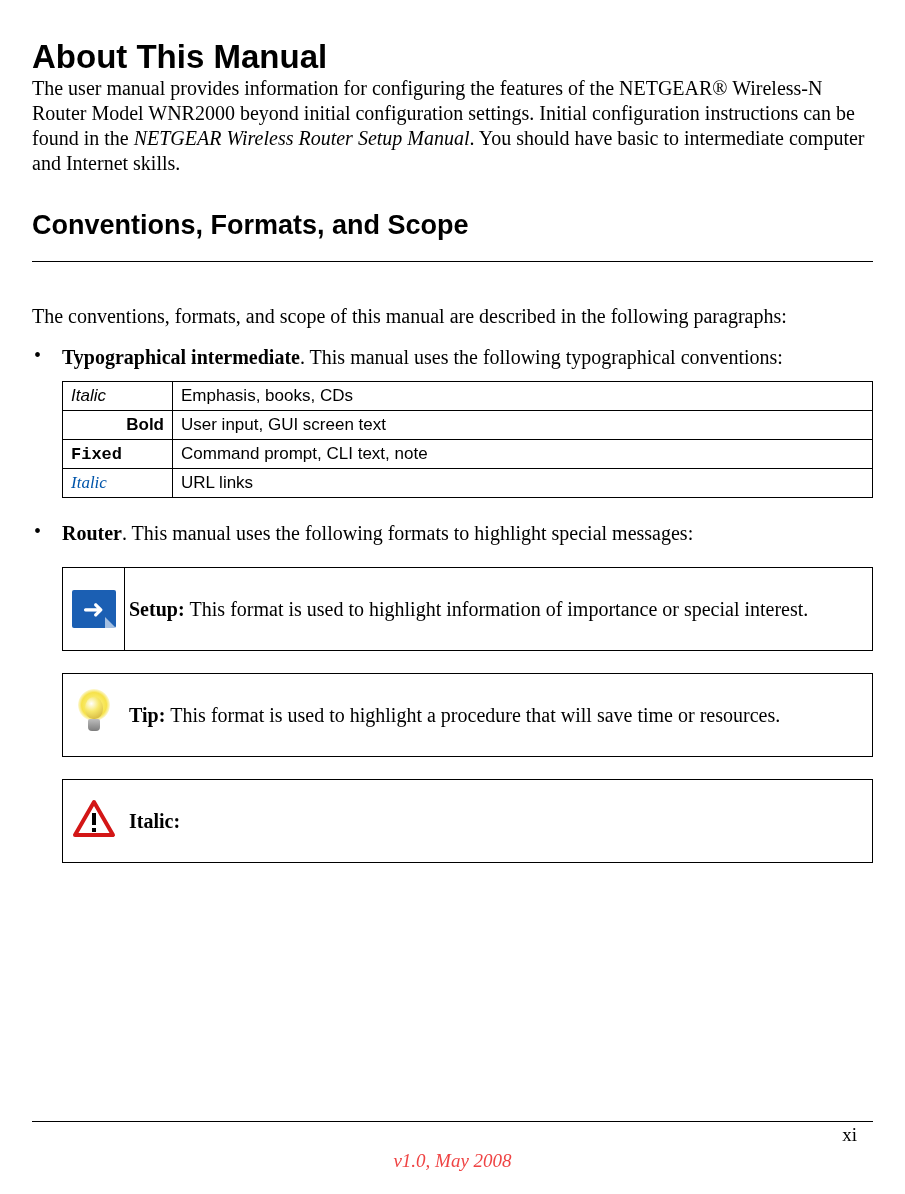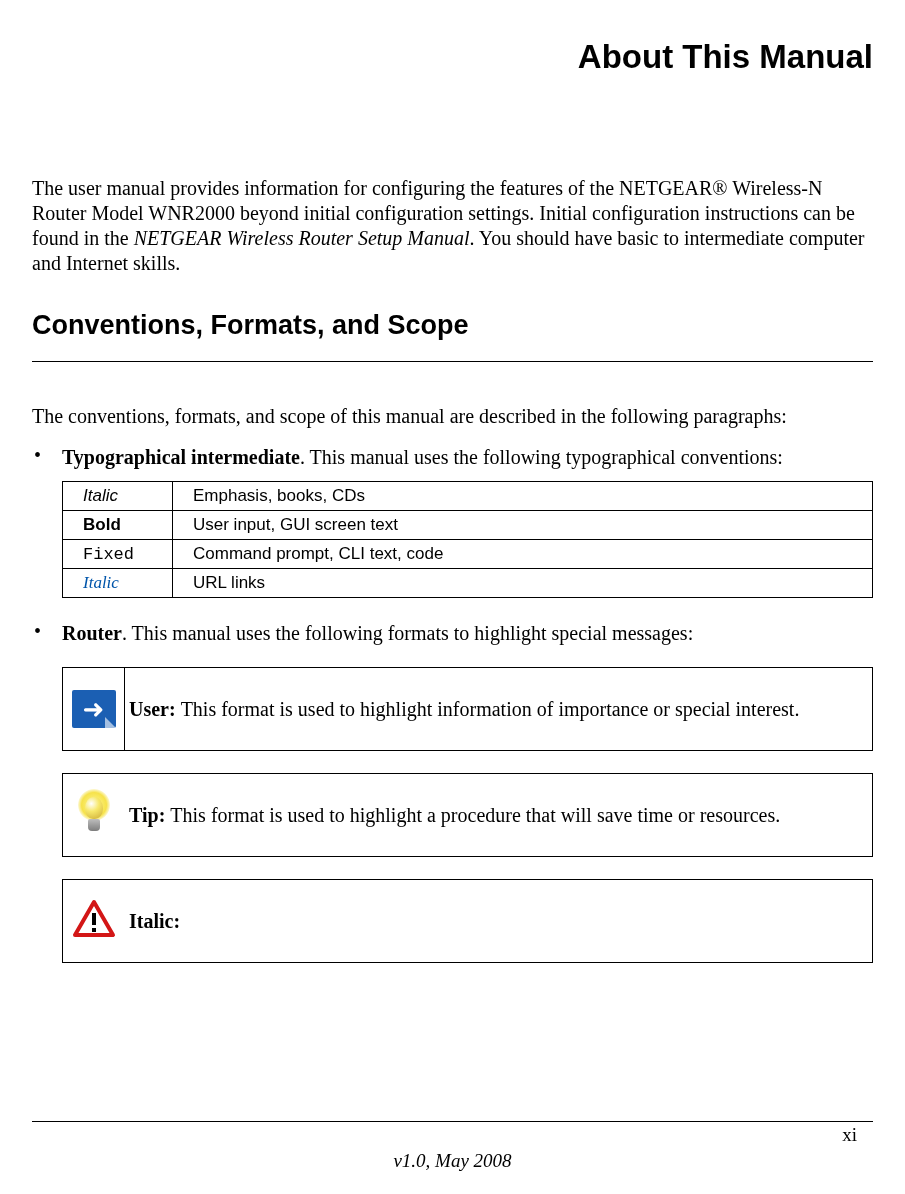--- a/index.html
+++ b/index.html
@@ -9,22 +9,20 @@
       font-family: 'Times New Roman', Times, serif;
       color: #000;
       background: #fff;
       padding: 38px 32px 20px 32px;
       position: relative;
     }
     .page-title {
       font-family: Arial, Helvetica, sans-serif;
       font-weight: bold;
       font-size: 33px;
-      text-align: right;
-      margin-bottom: 100px;
     }
     .intro-para {
       font-size: 20px;
       line-height: 1.25;
       margin-bottom: 34px;
     }
     .intro-para .italic { font-style: italic; }
     .section-heading {
       font-family: Arial, Helvetica, sans-serif;
       font-weight: bold;
@@ -57,28 +55,28 @@
     table.conv-table {
       width: calc(100% - 30px);
       margin-left: 30px;
       border-collapse: collapse;
       font-family: Arial, Helvetica, sans-serif;
       font-size: 17px;
       margin-bottom: 22px;
     }
     table.conv-table td {
       border: 1px solid #000;
-      padding: 4px 20px;
+      padding: 4px 8px;
       vertical-align: middle;
       height: 26px;
     }
     table.conv-table td:first-child { width: 110px; }
     .it { font-style: italic; }
-    .bd { font-weight: bold; }
-    .fx { font-family: 'Courier New', monospace; }
+    .bd { font-weight: bold; text-align: right; }
+    .fx { font-family: 'Courier New', monospace; font-weight: bold; }
     .blue-italic { font-style: italic; color: #0055aa; font-family: 'Times New Roman', serif; }
     .callout {
       width: calc(100% - 30px);
       margin-left: 30px;
       border: 1px solid #000;
       display: flex;
       align-items: center;
       margin-bottom: 22px;
       min-height: 84px;
     }
@@ -115,21 +113,21 @@
       bottom: 48px;
       right: 48px;
       font-size: 19px;
     }
     .footer-version {
       position: absolute;
       bottom: 22px;
       left: 0; right: 0;
       text-align: center;
       font-style: italic;
-      color: #000000;
+      color: #ef4444;
       font-size: 19px;
     }
     
     .note-icon {
       width: 44px; height: 38px; background: #1b5fb3; position: relative; border-radius: 2px;
     }
     .note-icon::after {
       content: "➜"; color: #fff; position: absolute; left: 0; right: 0; text-align: center; top: 4px; font-size: 26px;
     }
     .note-icon-corner {
@@ -180,21 +178,21 @@
       <tr>
     <td class="it">Italic</td>
     <td>Emphasis, books, CDs</td>
   </tr>
   <tr>
     <td class="bd">Bold</td>
     <td>User input, GUI screen text</td>
   </tr>
   <tr>
     <td class="fx">Fixed</td>
-    <td>Command prompt, CLI text, code</td>
+    <td>Command prompt, CLI text, note</td>
   </tr>
   <tr>
     <td class="blue-italic">Italic</td>
     <td>URL links</td>
   </tr>
 </tbody>
   </table>
 
 <div class="bullet-row">
   <div class="bullet-dot">•</div>
@@ -205,21 +203,21 @@
 
 <div style="height:10px"></div>
 
 <div class="callout">
   <div class="icon-cell">
     <div class="note-icon">
         <div class="note-icon-corner"></div>
       </div>
   </div>
   <div class="text-cell">
-    <span class="bold">User: </span><span>This format is used to highlight information of importance or special interest.</span>
+    <span class="bold">Setup: </span><span>This format is used to highlight information of importance or special interest.</span>
   </div>
 </div>
 
 <div class="callout no-divider">
   <div class="icon-cell">
     <div class="tip-icon">
       <div class="tip-glow"></div>
       <div class="tip-bulb"></div>
       <div class="tip-base"></div>
     </div>

